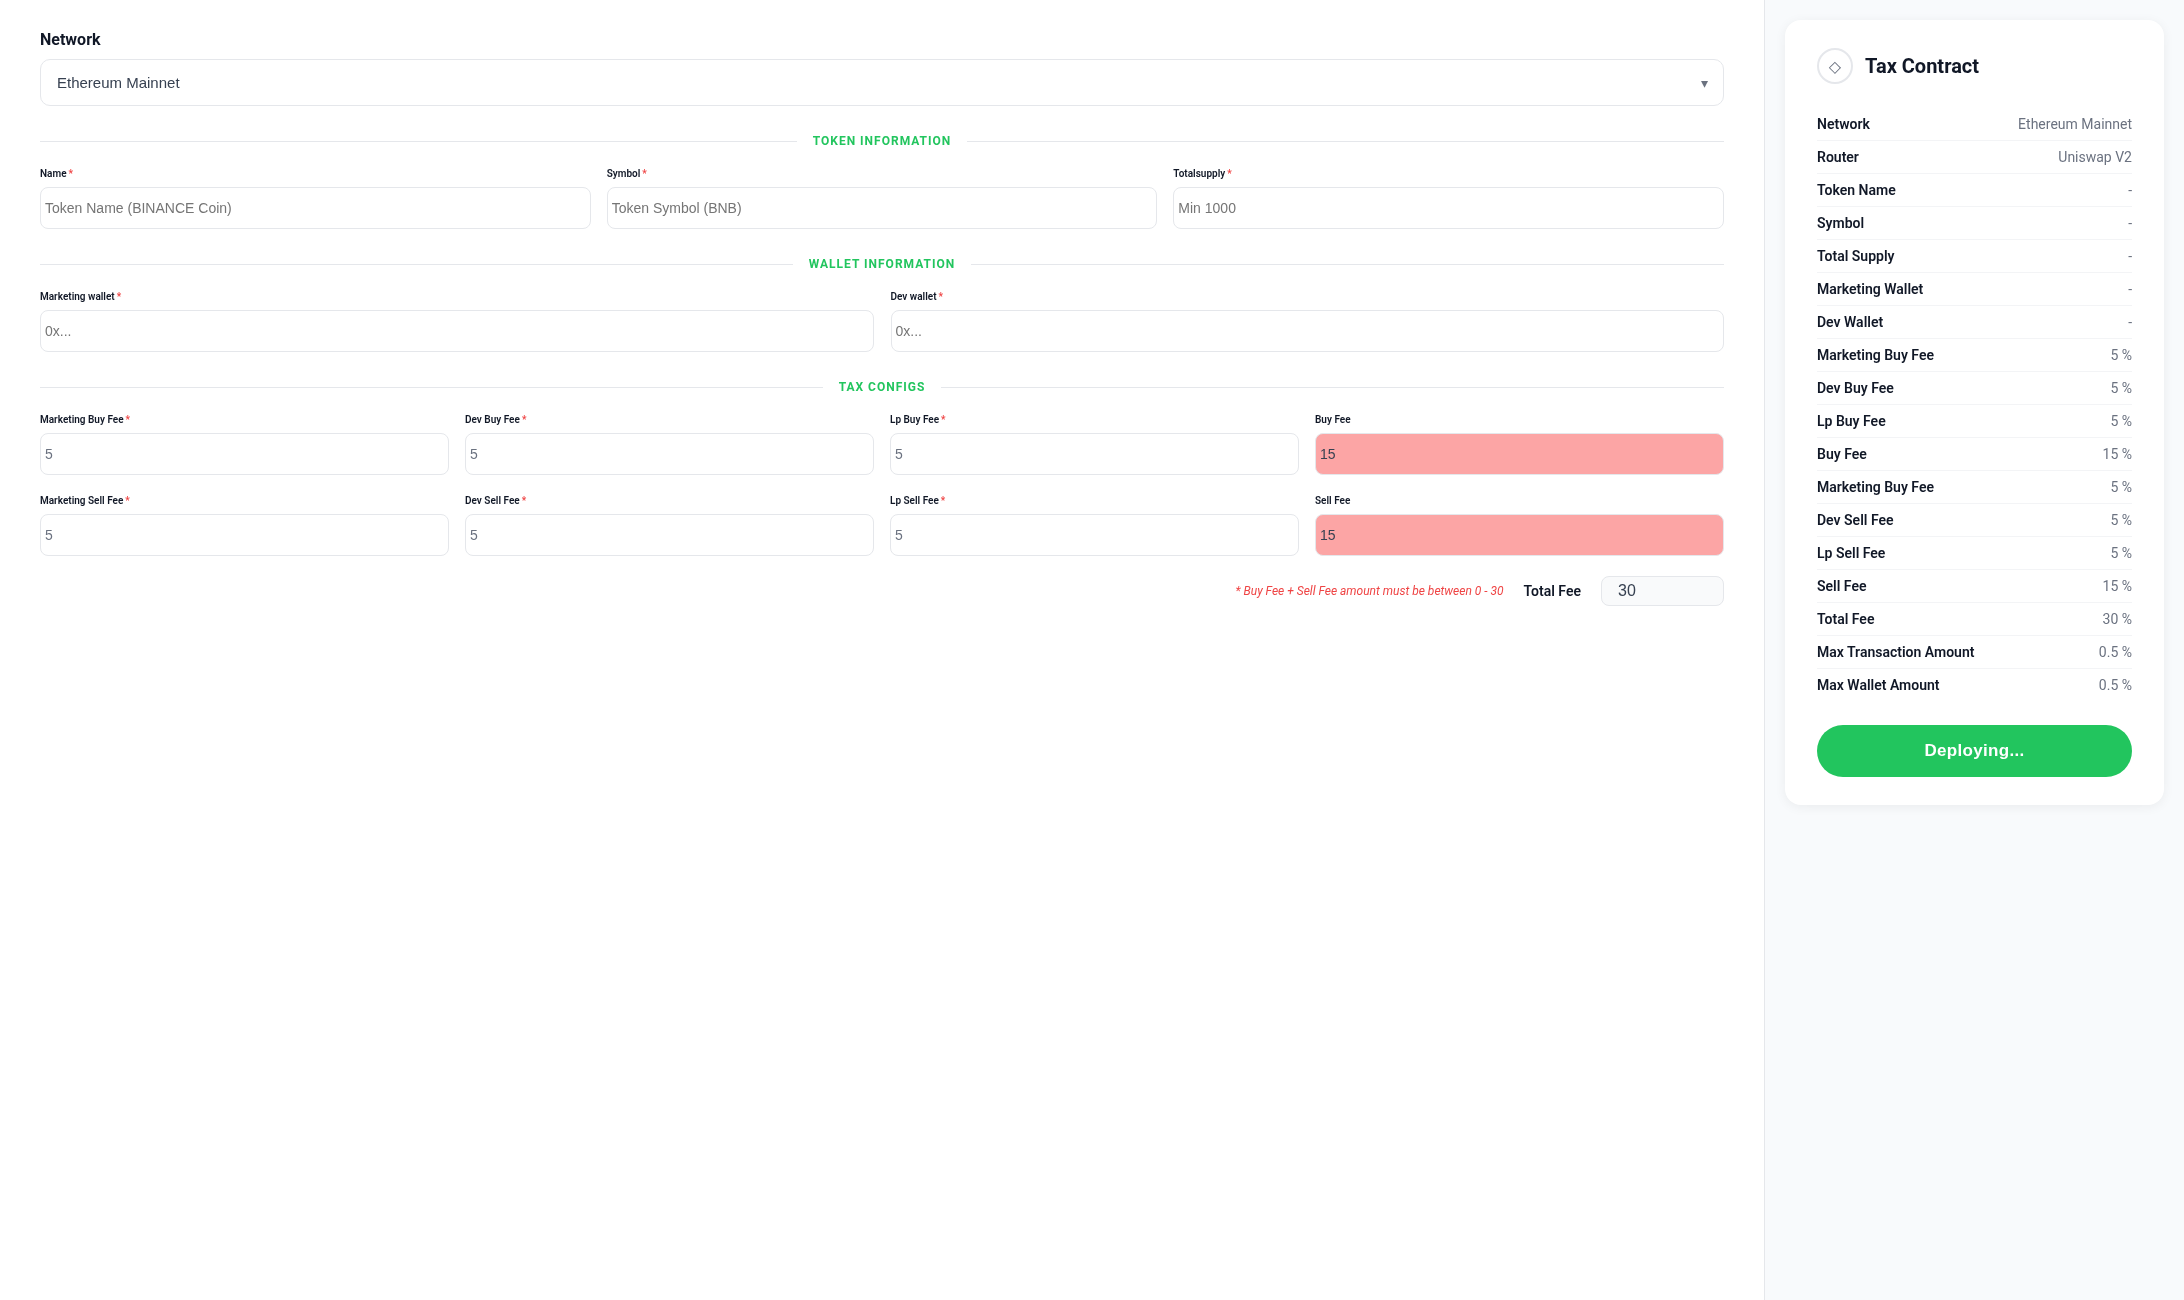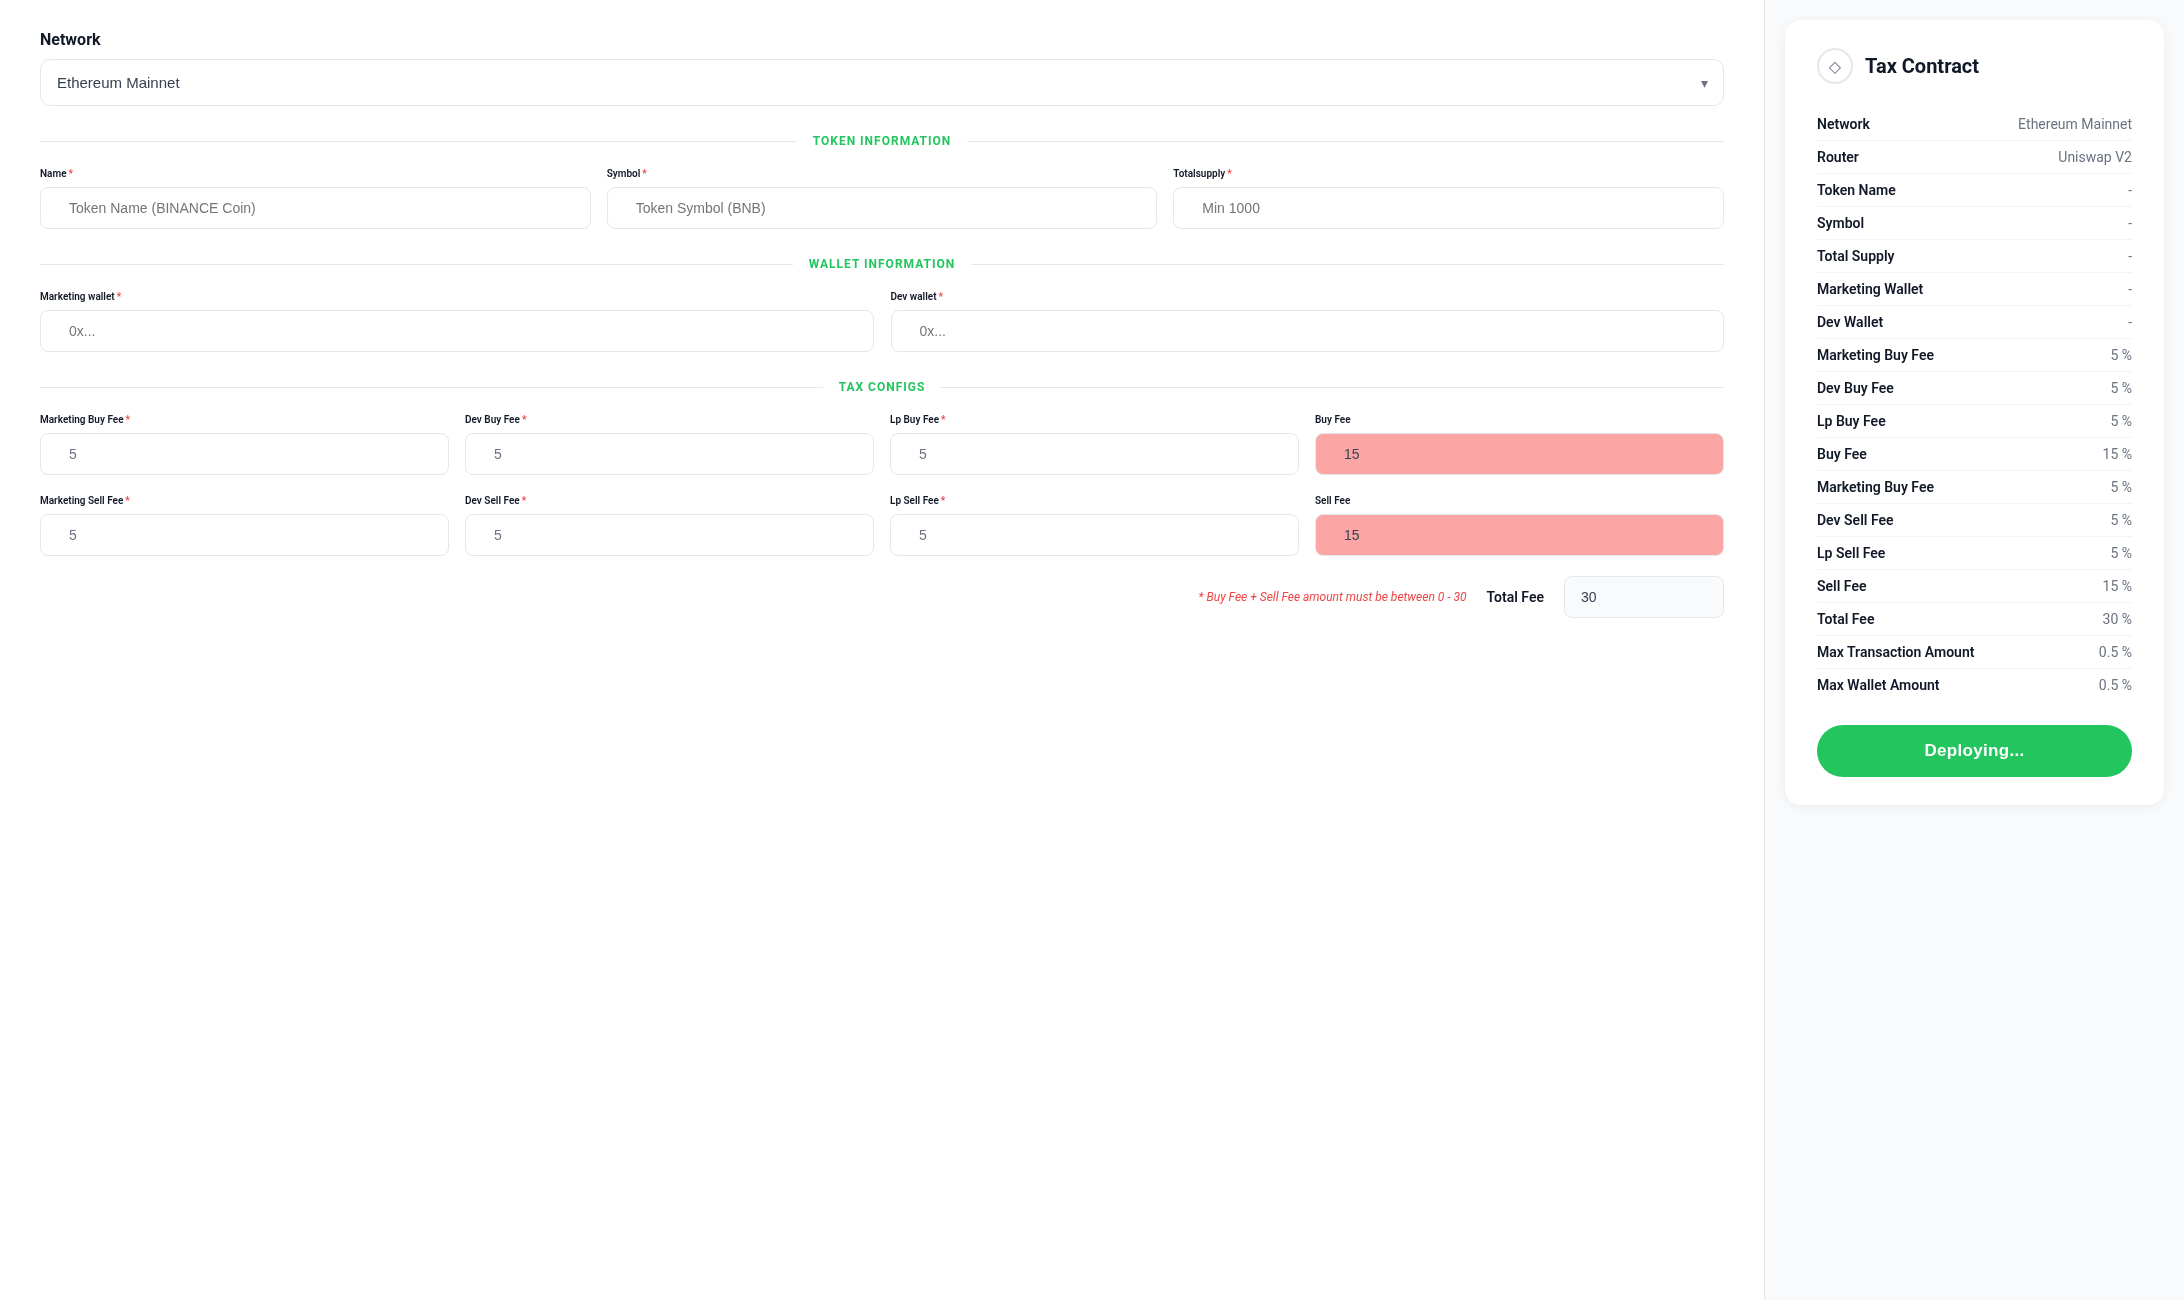--- a/index.html
+++ b/index.html
@@ -57,21 +57,21 @@
     .field-label .required {
       color: #ef4444;
       margin-left: 2px;
     }
 
     
     .input-field {
       width: 100%;
       border: 1.5px solid #e5e7eb;
       border-radius: 8px;
-      padding: 12px 28px;
+      padding: 12px 4px;
       font-size: 14px;
       color: #6b7280;
       background: #fff;
       outline: none;
     }
     .input-field.read-only {
       background: #fca5a5;
       color: #374151;
     }
 
@@ -141,25 +141,25 @@
       align-items: center;
       gap: 20px;
       margin-top: 8px;
     }
     .total-fee-note {
       font-size: 12px;
       color: #ef4444;
       font-style: italic;
     }
     .total-fee-input {
-      width: 160px;
+      width: 123px;
       border: 1.5px solid #e5e7eb;
       border-radius: 8px;
-      padding: 12px 16px;
-      font-size: 14px;
+      padding: 5px 16px;
+      font-size: 16px;
       color: #374151;
       background: #f9fafb;
       text-align: left;
     }
     .total-fee-label {
       font-size: 14px;
       font-weight: 600;
       color: #111827;
       white-space: nowrap;
     }

